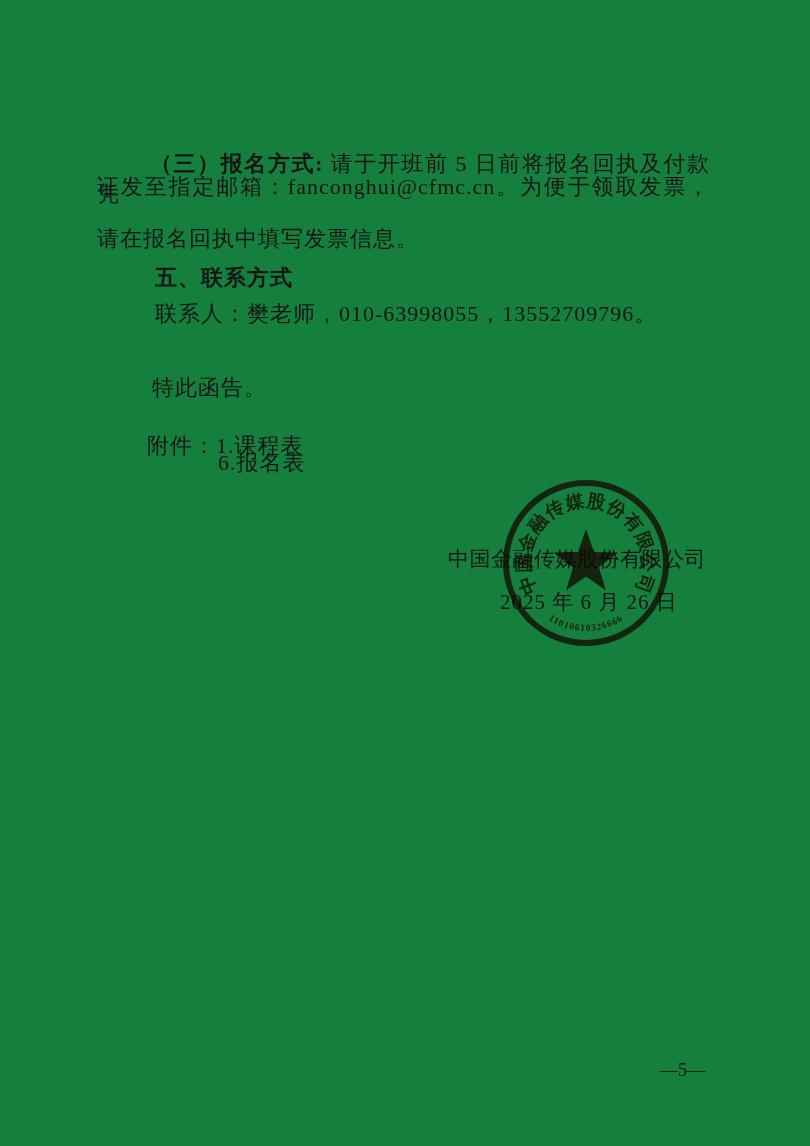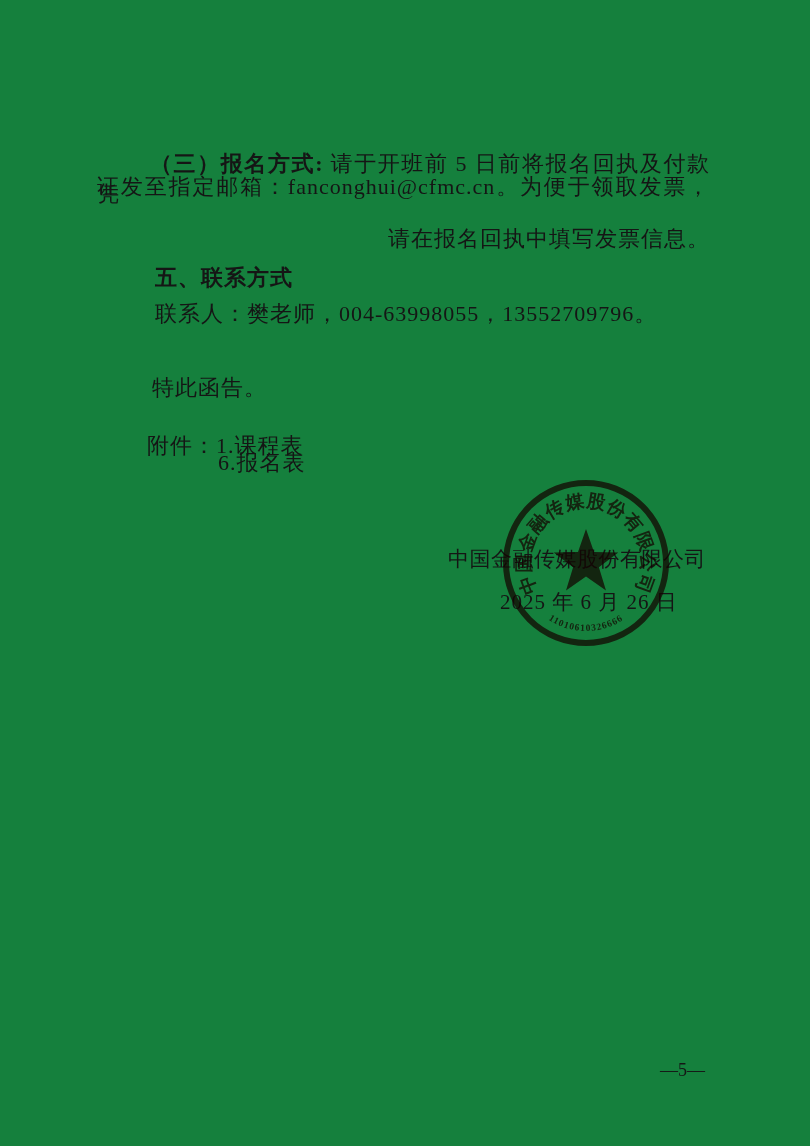--- a/index.html
+++ b/index.html
@@ -24,21 +24,21 @@
   }
   .just {
     white-space: normal;
     text-align: justify;
     text-align-last: justify;
   }
   .bold { font-weight: bold; }
 
   .l1 { top: 149px; text-indent: 53px; }
   .l2 { top: 172px; }
-  .l3 { top: 224px; text-align: right; }
+  .l3 { top: 224px; }
   .heading { top: 263px; text-indent: 58px; font-weight: bold; }
   .contact { top: 299px; text-indent: 58px; }
   .closing { top: 373px; text-indent: 55px; }
   .attach1 { top: 411px; text-indent: 50px; margin-top: 20px; }
   .attach2 { top: 448px; text-indent: 121px; }
 
   .sig-company {
     position: absolute; left: 448px; top: 545px;
     font-size: 21px; letter-spacing: 0.5px; white-space: nowrap;
   }
@@ -71,21 +71,21 @@
 <div class="page">
 
   <div class="txt just l1"><span class="bold">（三）报名方式:</span> <span>请于开班前 5 日前将报名回执及付款凭</span></div>
 
   <div class="txt just l2">证发至指定邮箱：fanconghui@cfmc.cn。为便于领取发票，</div>
 
   <div class="txt l3">请在报名回执中填写发票信息。</div>
 
   <div class="txt heading">五、联系方式</div>
 
-  <div class="txt contact">联系人：樊老师，004-63998055，13552709796。</div>
+  <div class="txt contact">联系人：樊老师，010-63998055，13552709796。</div>
 
   <div class="txt closing">特此函告。</div>
 
   <div class="txt attach1">附件：1.课程表</div>
   <div class="txt attach2">6.报名表</div>
 
   <div class="sig-company">中国金融传媒股份有限公司</div>
   <div class="sig-date">2025 年 6 月 26 日</div>
 
   <svg class="seal" viewBox="0 0 200 200" width="200" height="200">

